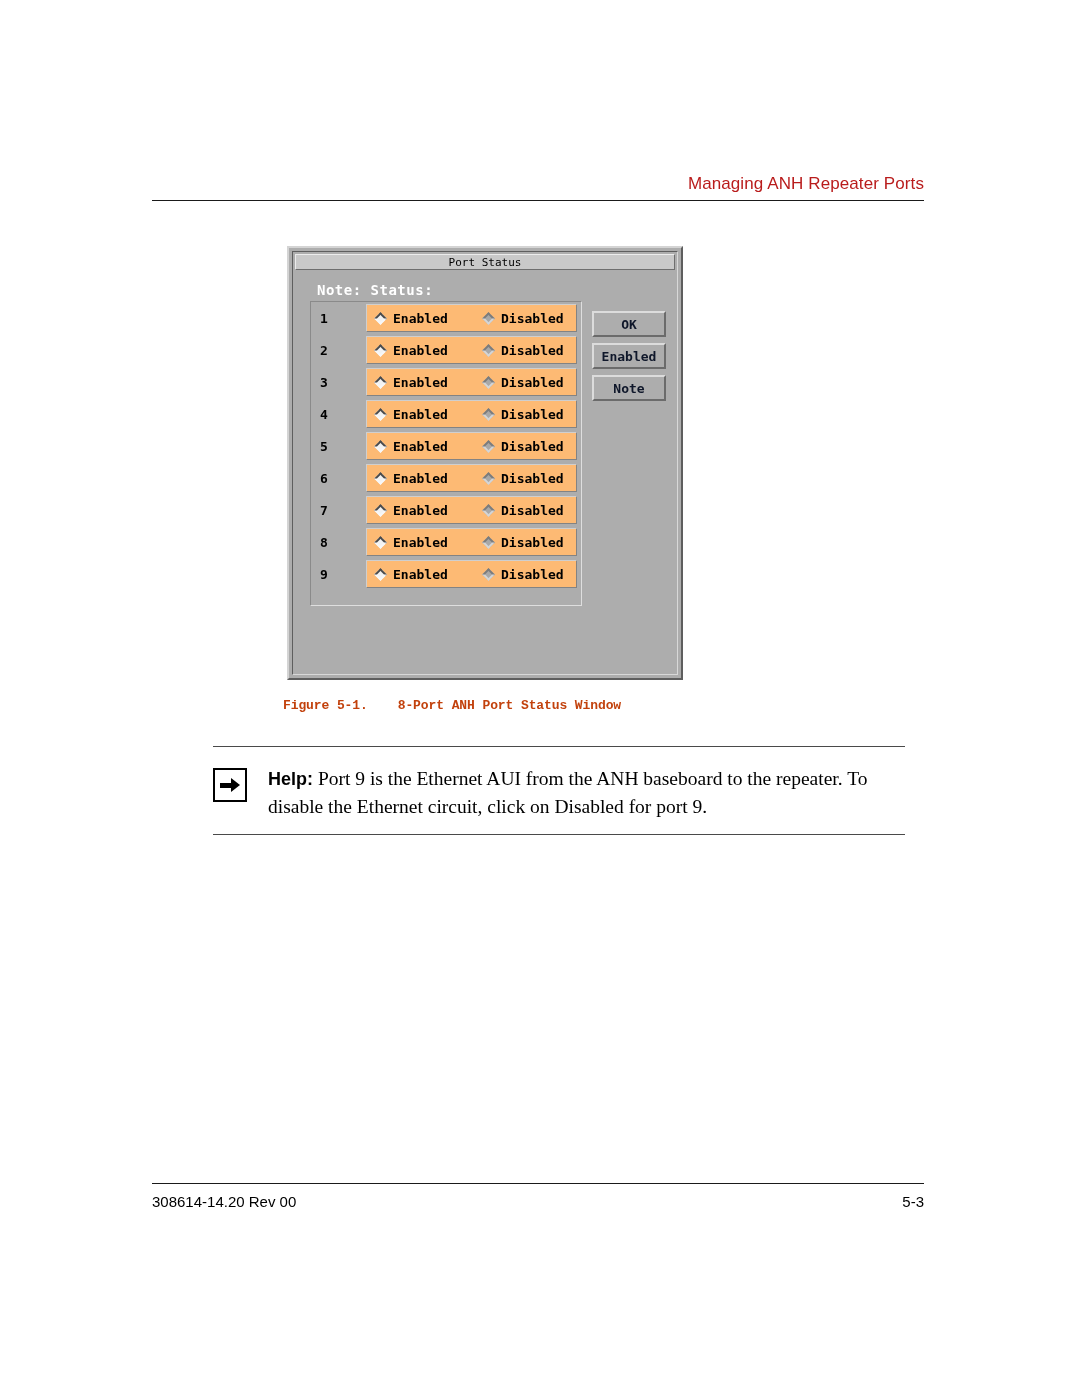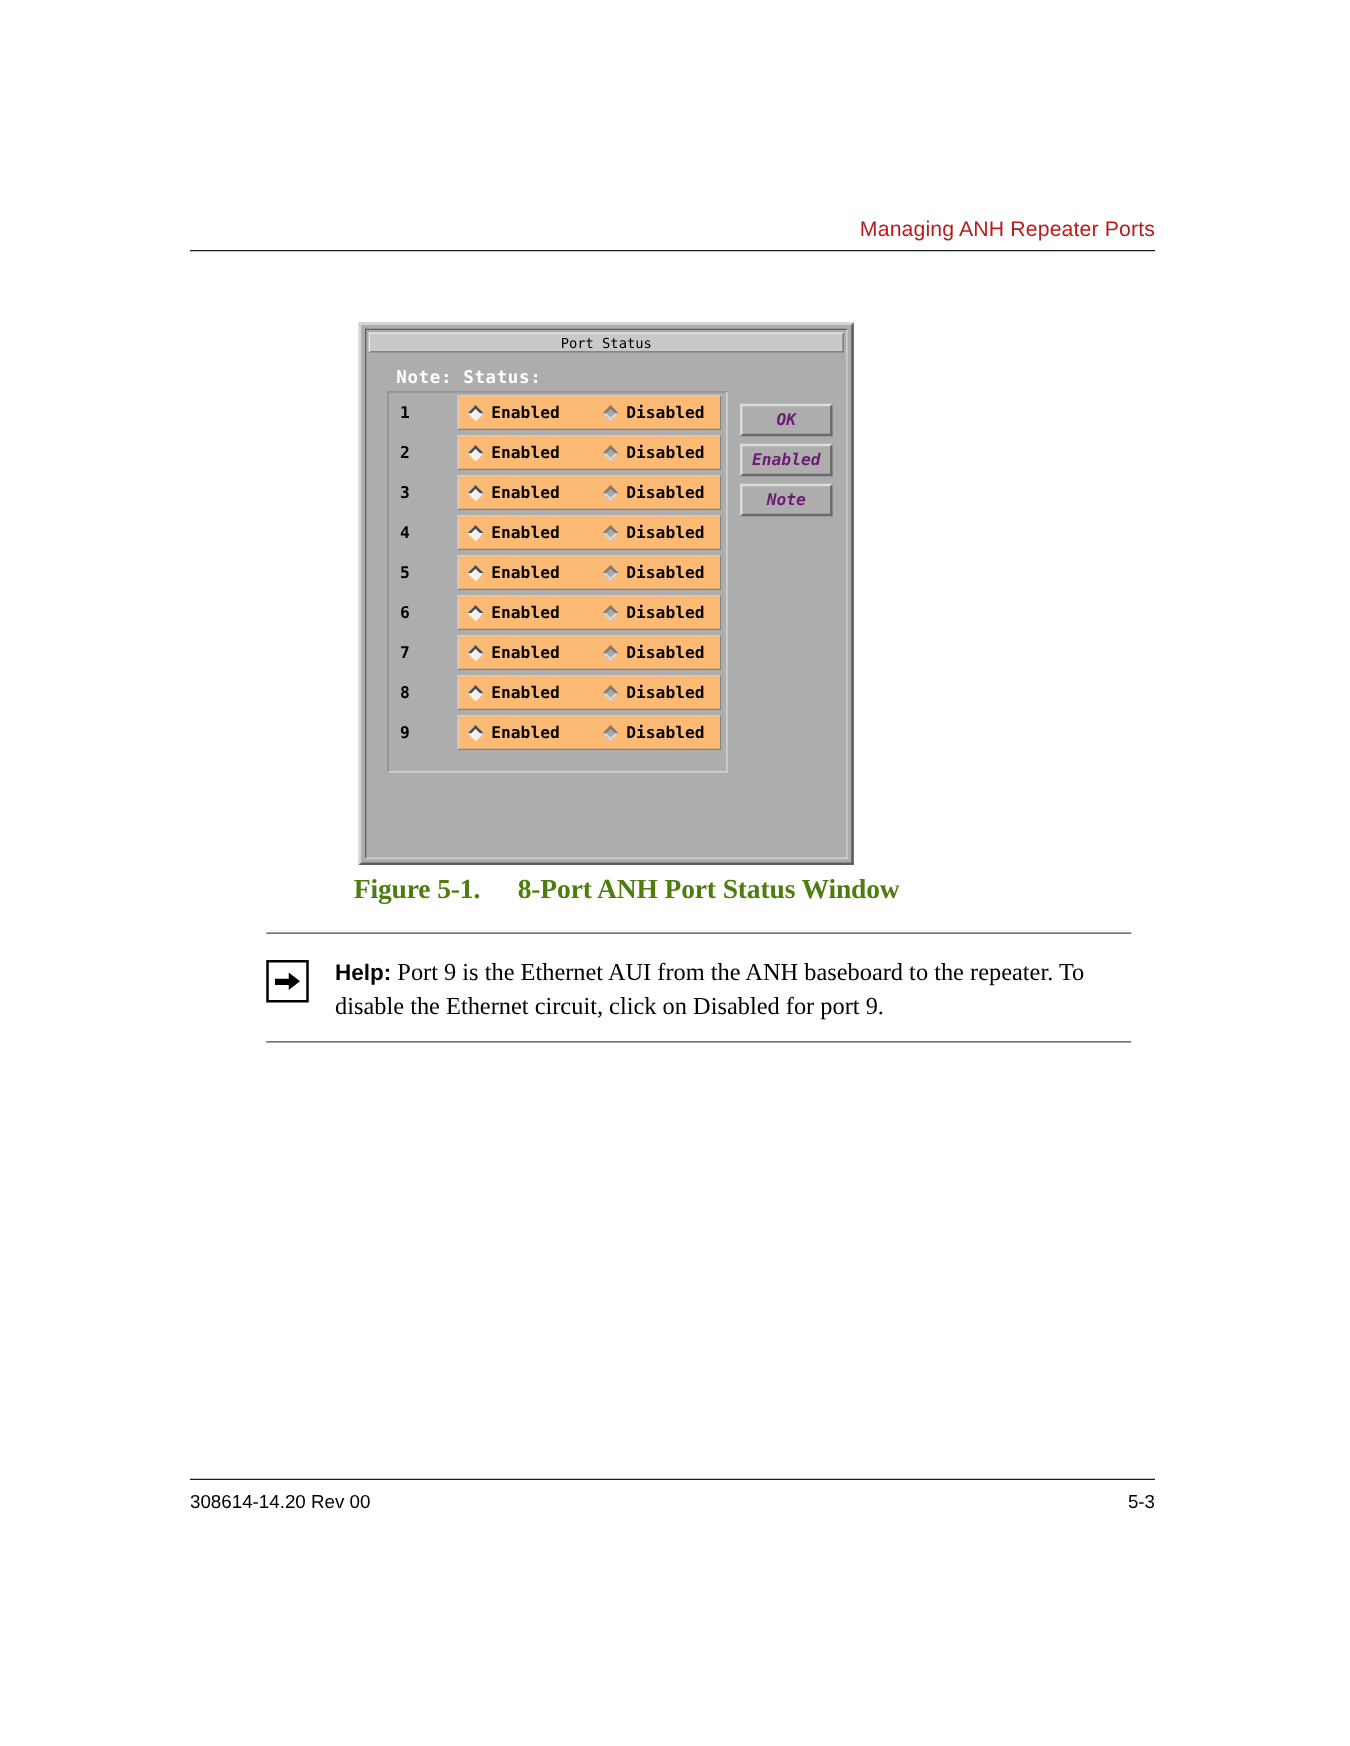--- a/index.html
+++ b/index.html
@@ -46,21 +46,20 @@
   .dialog {
     width: 396px;
     height: 434px;
     background: #adadad;
     border-top: 2px solid #d4d4d4;
     border-left: 2px solid #d4d4d4;
     border-right: 2px solid #5e5e5e;
     border-bottom: 2px solid #5e5e5e;
     box-sizing: border-box;
     position: relative;
-    margin-top: 12px;
   }
   .dialog-inner {
     position: absolute;
     left: 3px;
     top: 3px;
     right: 3px;
     bottom: 3px;
     background: #adadad;
     border-top: 1px solid #5e5e5e;
     border-left: 1px solid #5e5e5e;
@@ -203,34 +202,33 @@
     display: flex;
     align-items: center;
     justify-content: center;
     box-sizing: border-box;
     cursor: default;
   }
   .dlg-btn-label {
     font-family: "DejaVu Sans Mono", monospace;
     font-size: 13px;
     font-weight: bold;
-    color: #701a75;
+    color: #0f172a;
     line-height: 1;
-    font-style: italic;
   }
 
   
   .figure-caption {
     position: absolute;
     left: 283px;
     top: 698px;
-    font-family: Liberation Serif, serif;
-    font-size: 22px;
-    font-weight: bold;
-    color: #4d7c0f;
+    font-family: Liberation Mono, monospace;
+    font-size: 13px;
+    font-weight: bold;
+    color: #c2410c;
     white-space: pre;
     letter-spacing: -0.1px;
   }
   .figure-caption .cap-gap { display: inline-block; width: 30px; }
 
   
   .note-block {
     position: absolute;
     left: 213px;
     top: 746px;

